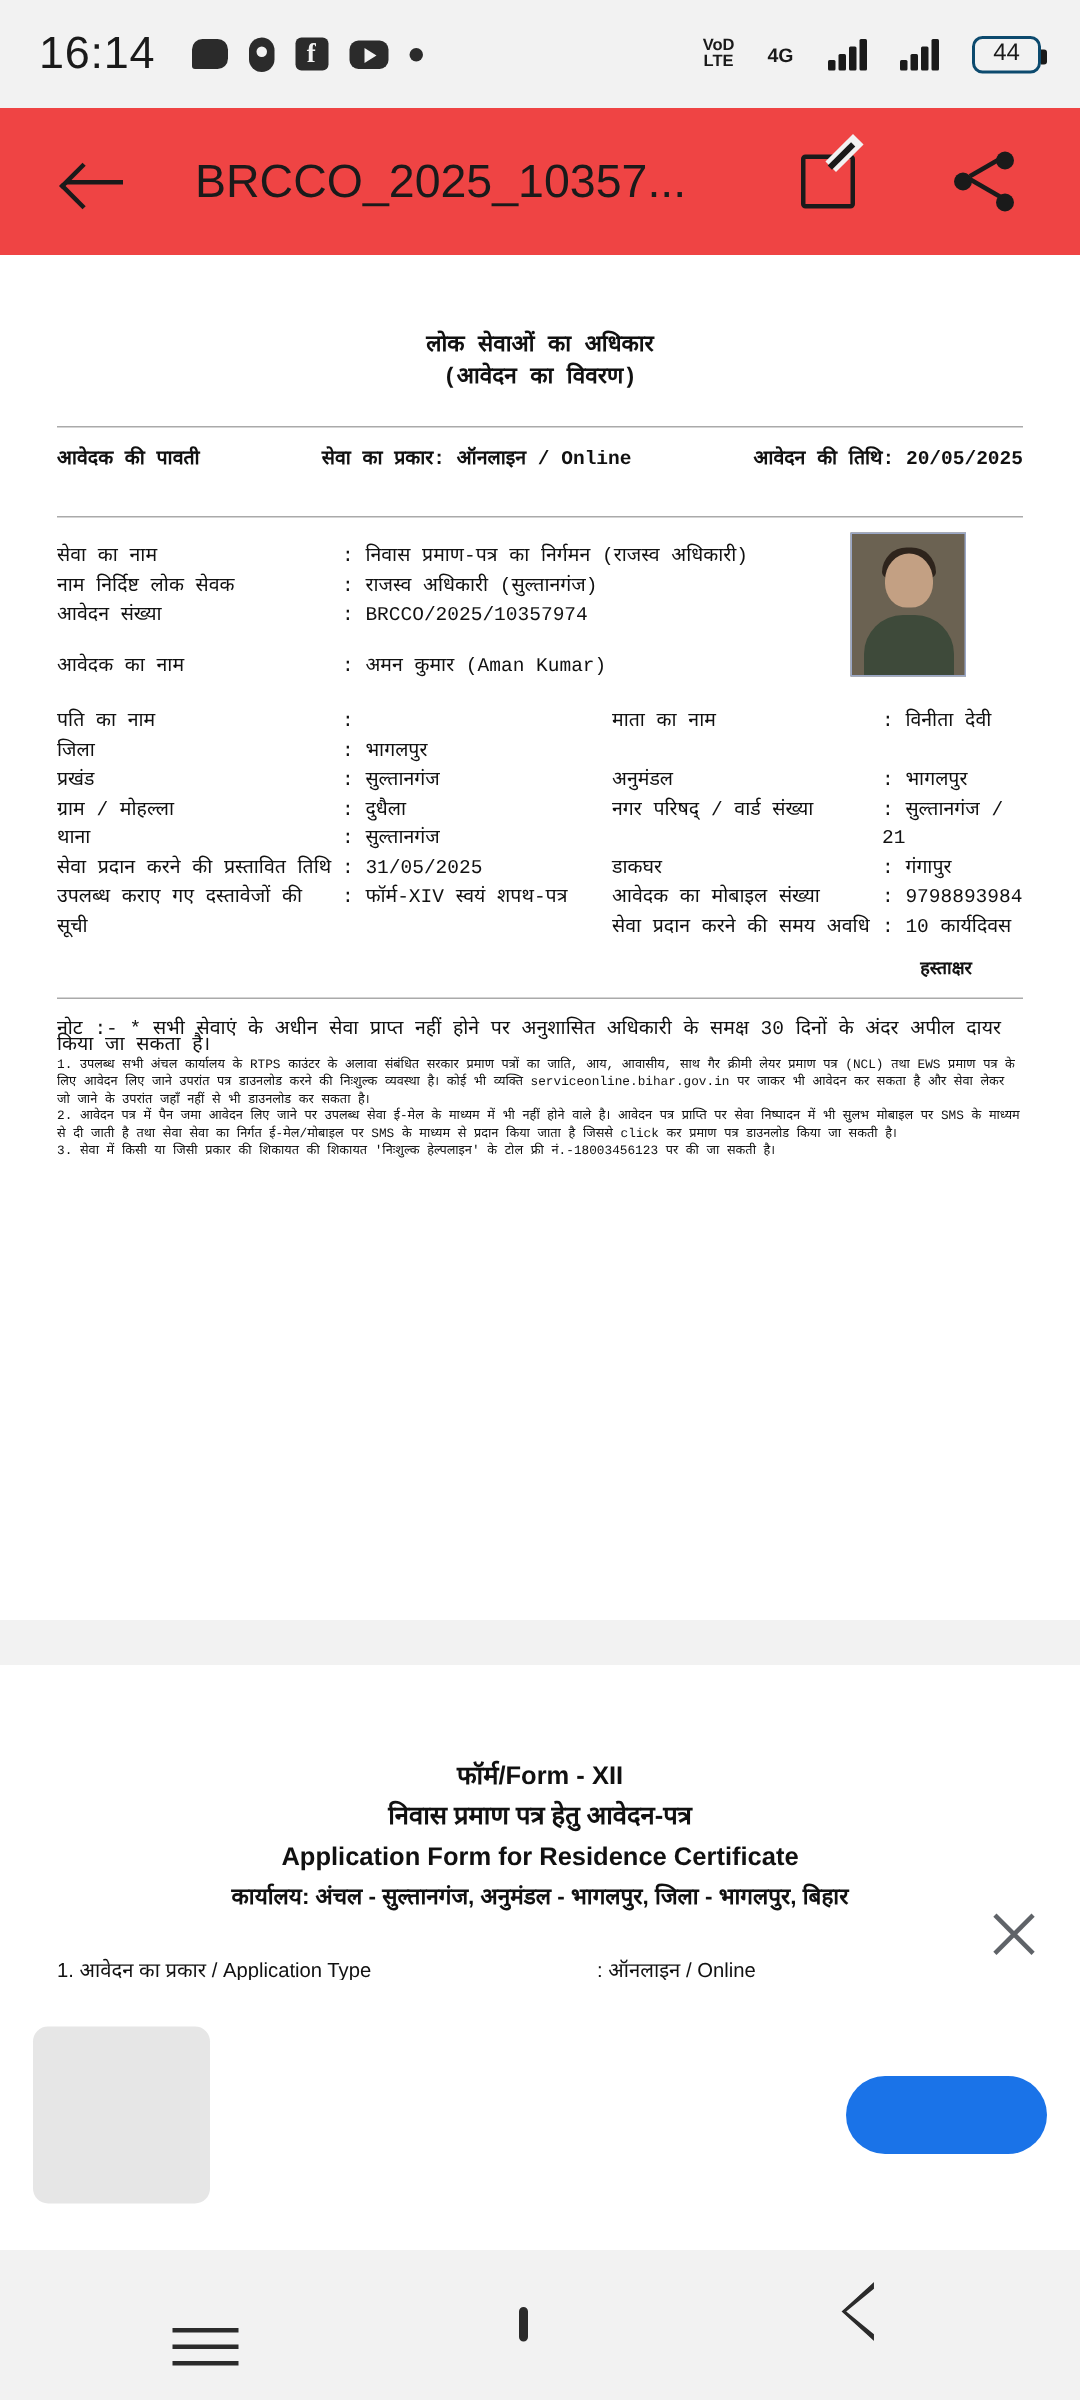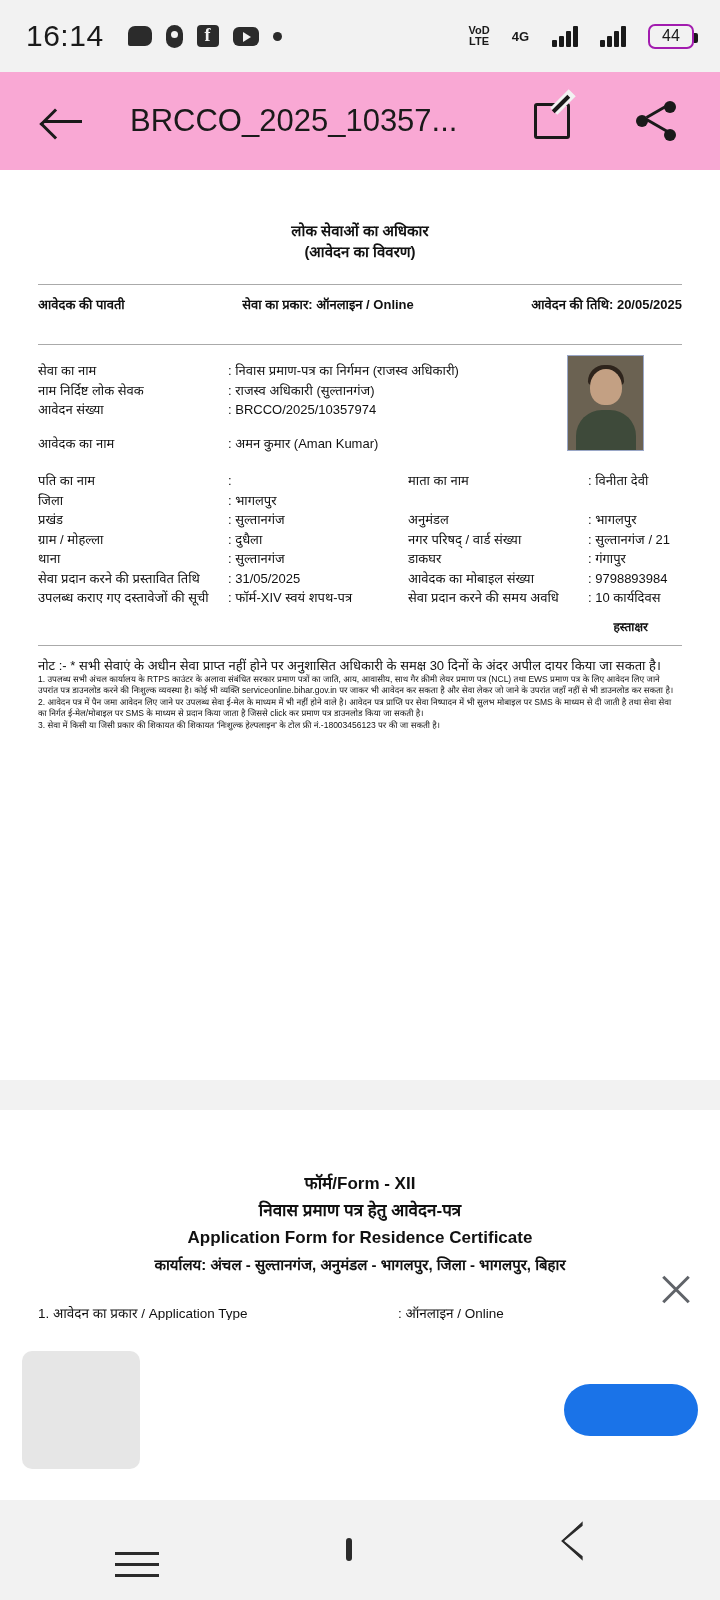--- a/index.html
+++ b/index.html
@@ -27,28 +27,28 @@
   .ico-fb:after { content:"f"; position:absolute; left:8px; top:0px; color:#f2f2f2; font-size:18px; font-weight:bold; font-family:"Liberation Serif", serif;}
   .ico-yt { width: 26px; height: 19px; background: #2b2b2b; border-radius: 6px; position: relative; }
   .ico-yt:after { content:""; position:absolute; left:10px; top:5px; border-left:8px solid #f2f2f2; border-top:5px solid transparent; border-bottom:5px solid transparent; }
   .ico-dot { width: 9px; height: 9px; background:#2b2b2b; border-radius:50%; }
   .volte { font-size: 11px; line-height: 11px; font-weight: bold; text-align: center; color:#1a1a1a; }
   .net4g { font-size: 13px; font-weight: bold; margin-right: 1px;}
   .bars { display: flex; align-items: flex-end; gap: 2px; height: 22px; }
   .bars i { display:block; width: 5px; background:#1a1a1a; border-radius:1px; }
   .bars i:nth-child(1){height:7px;} .bars i:nth-child(2){height:11px;}
   .bars i:nth-child(3){height:16px;} .bars i:nth-child(4){height:21px;}
-  .battery { width: 46px; height: 25px; border: 2px solid #a21caf; border-radius: 7px;
+  .battery { width: 46px; height: 25px; border: 2px solid #0c4a6e; border-radius: 7px;
              display:flex; align-items:center; justify-content:center; font-size:16px; position:relative; }
   .battery:after { content:""; position:absolute; right:-6px; top:7px; width:4px; height:10px; background:#1a1a1a; border-radius:0 2px 2px 0; }
 
   
   .appbar {
     position: absolute; top: 72px; left: 0; width: 720px; height: 98px;
-    background: #f9a8d4; display: flex; align-items: center; padding: 0 38px;
+    background: #ef4444; display: flex; align-items: center; padding: 0 38px;
   }
   .appbar .title {
     font-size: 31px; color: #1a1a1a; margin-left: 40px; white-space: nowrap;
     overflow: hidden; max-width: 330px;
   }
   .icon-btn { width: 52px; height: 52px; display:flex; align-items:center; justify-content:center; }
   .back-arrow { width: 40px; height: 26px; position: relative; }
   .back-arrow:before { content:""; position:absolute; left:0; top:12px; width:38px; height:3px; background:#1a1a1a; }
   .back-arrow:after { content:""; position:absolute; left:0; top:5px; width:19px; height:19px;
                       border-left:3px solid #1a1a1a; border-bottom:3px solid #1a1a1a; transform: rotate(45deg); }
@@ -65,21 +65,21 @@
   .share-ico span.s3 { right:0; bottom:0; }
   .share-ico i { position:absolute; left:9px; top:9px; width:24px; height:3px; background:#1a1a1a; transform:rotate(-30deg); }
   .share-ico i.l2 { top:23px; transform:rotate(30deg); }
 
   
   .doc-scroll { position:absolute; top:170px; left:0; width:720px; height:1330px; background:#f2f2f2; overflow:hidden; }
   .page {
     background:#ffffff; width:720px; position:relative;
     font-family:"Liberation Sans", sans-serif; color:#111;
   }
-  .page1 { height: 910px; padding: 30px 38px 0 38px; }
+  .page1 { height: 910px; padding: 30px 38px 0 38px; font-family: Liberation Mono, monospace; }
   .doc-head { text-align:center; font-size:15px; line-height:21px; font-weight:bold; margin-top:20px; }
   .hr { border-top:1px solid #aaa; margin:22px 0 0 0; }
   .meta-row { display:flex; justify-content:space-between; font-size:13px; font-weight:bold; padding:10px 0 9px 0; }
   .meta-row .c { text-align:center; }
   .body-area { position:relative; padding-top:16px; }
   .photo {
     position:absolute; right:38px; top:10px; width:77px; height:96px;
     border:1px solid #9aa7c7; background:#6b6252; overflow:hidden;
   }
   .photo .head { position:absolute; left:22px; top:13px; width:32px; height:36px; background:#c3a083; border-radius:50% 50% 45% 45%; }

